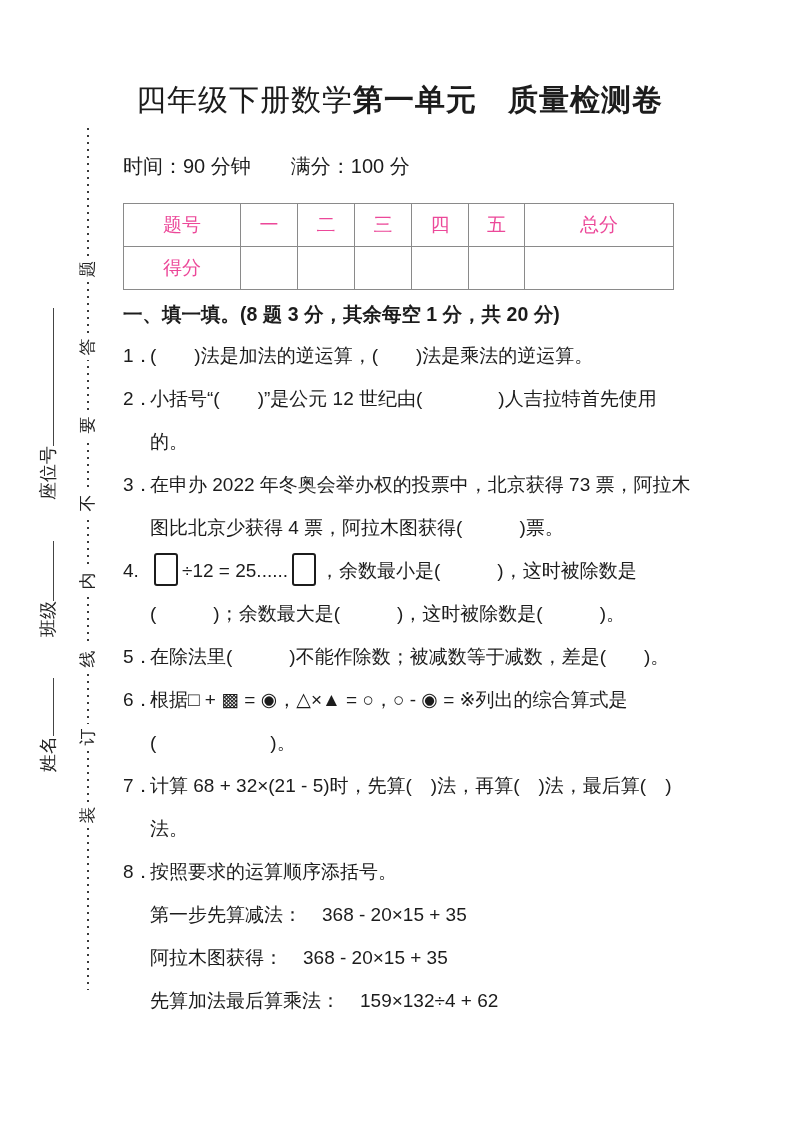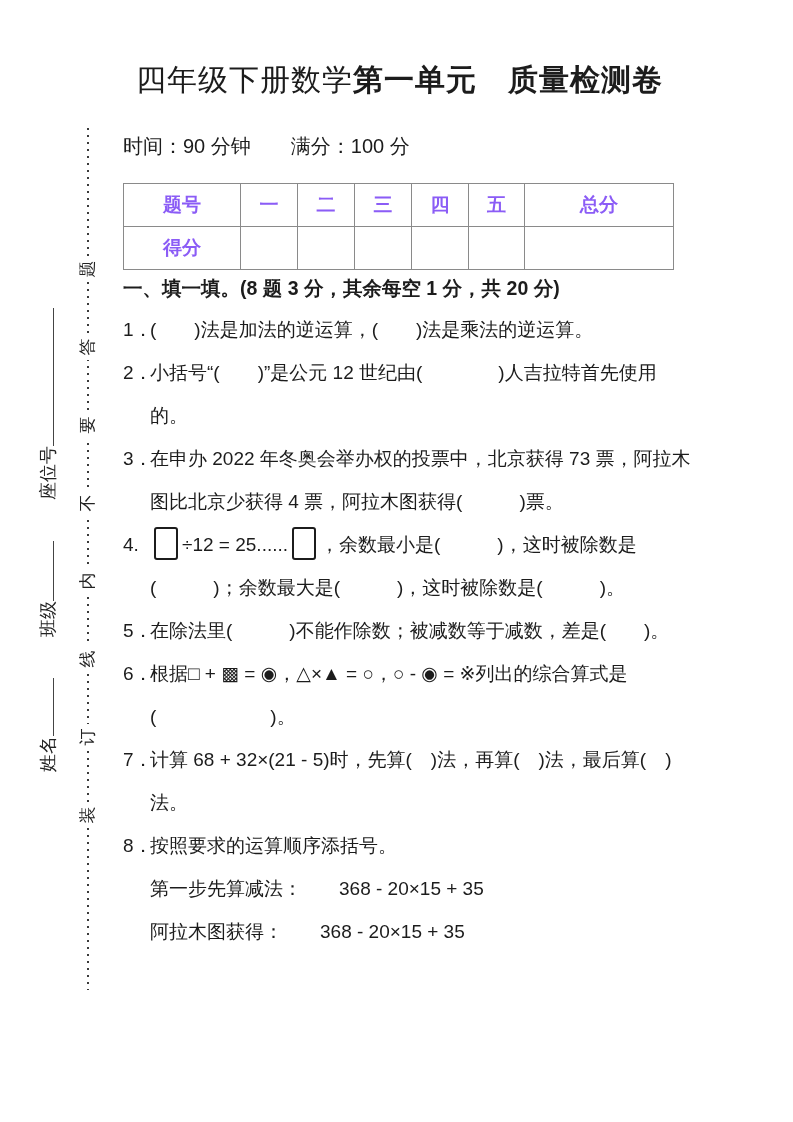--- a/index.html
+++ b/index.html
@@ -73,21 +73,21 @@
   .fields .field:nth-of-type(3) .fline { width: 138px; }
 
   
   .content {
     position: absolute;
     left: 123px;
     top: 0;
     width: 553px;
   }
   .title {
-    margin-top: 58px;
+    margin-top: 78px;
     text-align: center;
     font-size: 30px;
     line-height: 44px;
     letter-spacing: 1px;
     white-space: nowrap;
   }
   .title .t1 { font-weight: 400; }
   .title .t2 { font-weight: 700; }
   .subtitle {
     margin-top: 30px;
@@ -100,27 +100,27 @@
     margin-top: 23px;
     width: 550px;
     border-collapse: collapse;
     table-layout: fixed;
   }
   table.score-table td {
     border: 1px solid #8a8a8a;
     height: 43px;
     text-align: center;
     font-size: 19px;
-    font-weight: 700;
-    color: #8b5cf6;
+    font-weight: 400;
+    color: #ec4899;
   }
   table.score-table td.lbl { text-align: center; }
 
   .section-heading {
-    margin-top: 4px;
+    margin-top: 10px;
     font-size: 19.5px;
     line-height: 28px;
     font-weight: 700;
     margin-bottom: 6px;
   }
   .questions { font-size: 19px; }
   .question { position: relative; padding-left: 27px; }
   .q-num {
     position: absolute;
     left: 0;
@@ -132,21 +132,21 @@
   .abox {
     display: inline-block;
     width: 24px;
     height: 33px;
     border: 2px solid #1c1c1c;
     border-radius: 3px;
     vertical-align: -9px;
     margin: 0 4px;
     background: #fff;
   }
-  .sub-item .expr { margin-left: 37px; }
+  .sub-item .expr { margin-left: 20px; }
 </style>
 </head>
 <body>
 
 <div class="page">
 
   <div class="binding-line"></div>
   <div class="binding-chars">
 
       <span class="bchar">题</span>
@@ -262,18 +262,19 @@
 
       <div class="question">
         <span class="q-num">8．</span>
         <div class="q-line">按照要求的运算顺序添括号。</div>
         <div>
 
             <div class="q-line sub-item"><span>第一步先算减法：</span><span class="expr">368 - 20×15 + 35</span></div>
 
             <div class="q-line sub-item"><span>阿拉木图获得：</span><span class="expr">368 - 20×15 + 35</span></div>
 
+            <div class="q-line sub-item"><span>先算加法最后算乘法：</span><span class="expr">159×132÷4 + 62</span></div>
           </div>
       </div>
 
     </div>
   </div>
 </div>
 
 </body></html>

